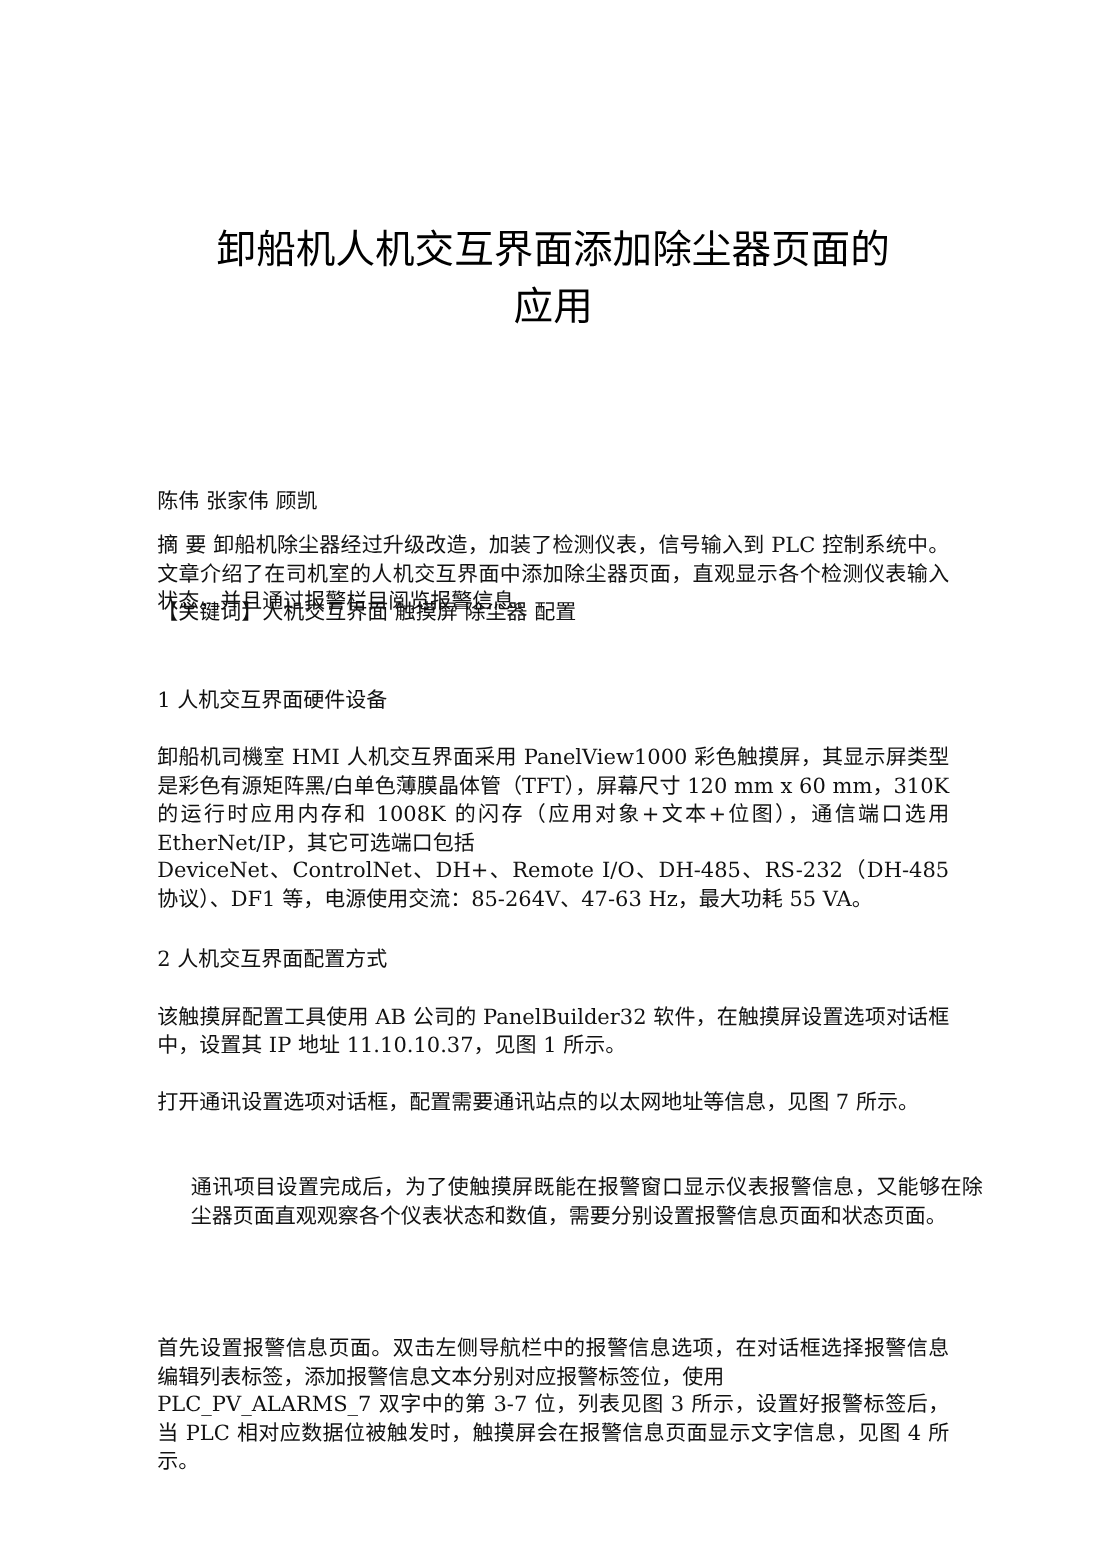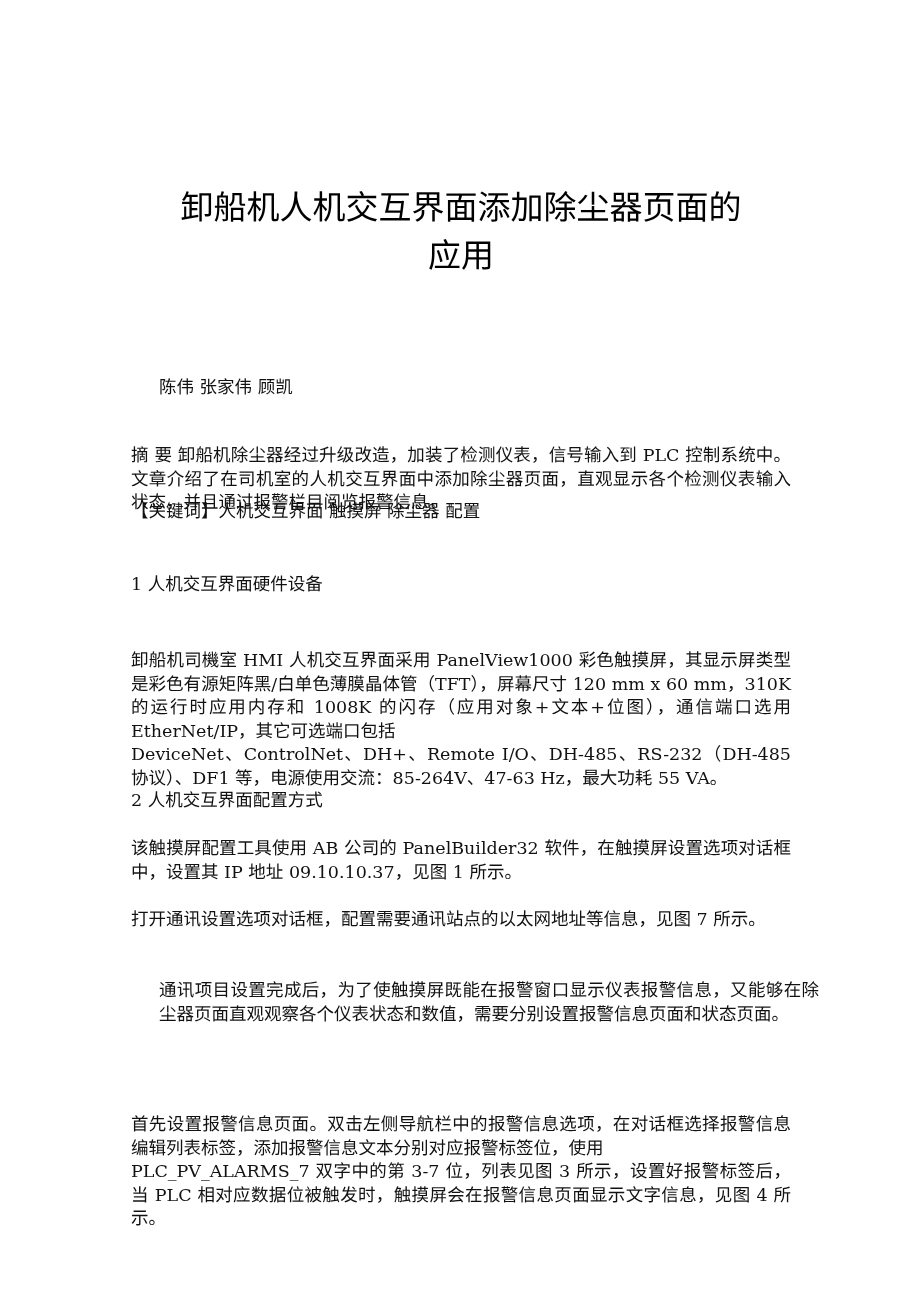--- a/index.html
+++ b/index.html
@@ -58,25 +58,25 @@
     font-family: "DejaVu Serif", "Liberation Serif", serif;
     font-size: 17.5px;
     line-height: 23.5px;
     color: #111111;
     text-align: justify;
     text-justify: inter-character;
     white-space: pre-wrap;
     word-break: break-word;
   }
 
-  .authors   { top: 376px; margin-left: 28px; }
+  .authors   { top: 407px; }
   .abstract  { top: 444px; }
   .keywords  { top: 500px; }
   .sec1-head { top: 573px; }
-  .sec1-para { top: 621px; margin-top: 28px; }
+  .sec1-para { top: 621px; }
   .sec2-head { top: 789px; }
   .sec2-para { top: 837px; }
   .para-fig2 { top: 908px; }
   .para-comm { top: 979px; margin-left: 28px; }
   .para-alarm{ top: 1073px; margin-top: 40px; }
 </style>
 </head>
 <body>
 
 <div class="page">
@@ -90,21 +90,21 @@
 
     <div class="body-block keywords">【关键词】人机交互界面 触摸屏 除尘器 配置</div>
 
     <div class="body-block sec1-head">1 人机交互界面硬件设备</div>
 
     <div class="body-block sec1-para">卸船机司機室 HMI 人机交互界面采用 PanelView1000 彩色触摸屏，其显示屏类型是彩色有源矩阵黑/白单色薄膜晶体管（TFT），屏幕尺寸 120 mm x 60 mm，310K 的运行时应用内存和 1008K 的闪存（应用对象+文本+位图），通信端口选用 EtherNet/IP，其它可选端口包括
 DeviceNet、ControlNet、DH+、Remote I/O、DH-485、RS-232（DH-485 协议）、DF1 等，电源使用交流：85-264V、47-63 Hz，最大功耗 55 VA。</div>
 
     <div class="body-block sec2-head">2 人机交互界面配置方式</div>
 
-    <div class="body-block sec2-para">该触摸屏配置工具使用 AB 公司的 PanelBuilder32 软件，在触摸屏设置选项对话框中，设置其 IP 地址 09.10.10.37，见图 1 所示。</div>
+    <div class="body-block sec2-para">该触摸屏配置工具使用 AB 公司的 PanelBuilder32 软件，在触摸屏设置选项对话框中，设置其 IP 地址 11.10.10.37，见图 1 所示。</div>
 
     <div class="body-block para-fig2">打开通讯设置选项对话框，配置需要通讯站点的以太网地址等信息，见图 7 所示。</div>
 
     <div class="body-block para-comm">通讯项目设置完成后，为了使触摸屏既能在报警窗口显示仪表报警信息，又能够在除尘器页面直观观察各个仪表状态和数值，需要分别设置报警信息页面和状态页面。</div>
 
     <div class="body-block para-alarm">首先设置报警信息页面。双击左侧导航栏中的报警信息选项，在对话框选择报警信息编辑列表标签，添加报警信息文本分别对应报警标签位，使用
 PLC_PV_ALARMS_7 双字中的第 3-7 位，列表见图 3 所示，设置好报警标签后，当 PLC 相对应数据位被触发时，触摸屏会在报警信息页面显示文字信息，见图 4 所示。</div>
 
   </div>
 </div>

